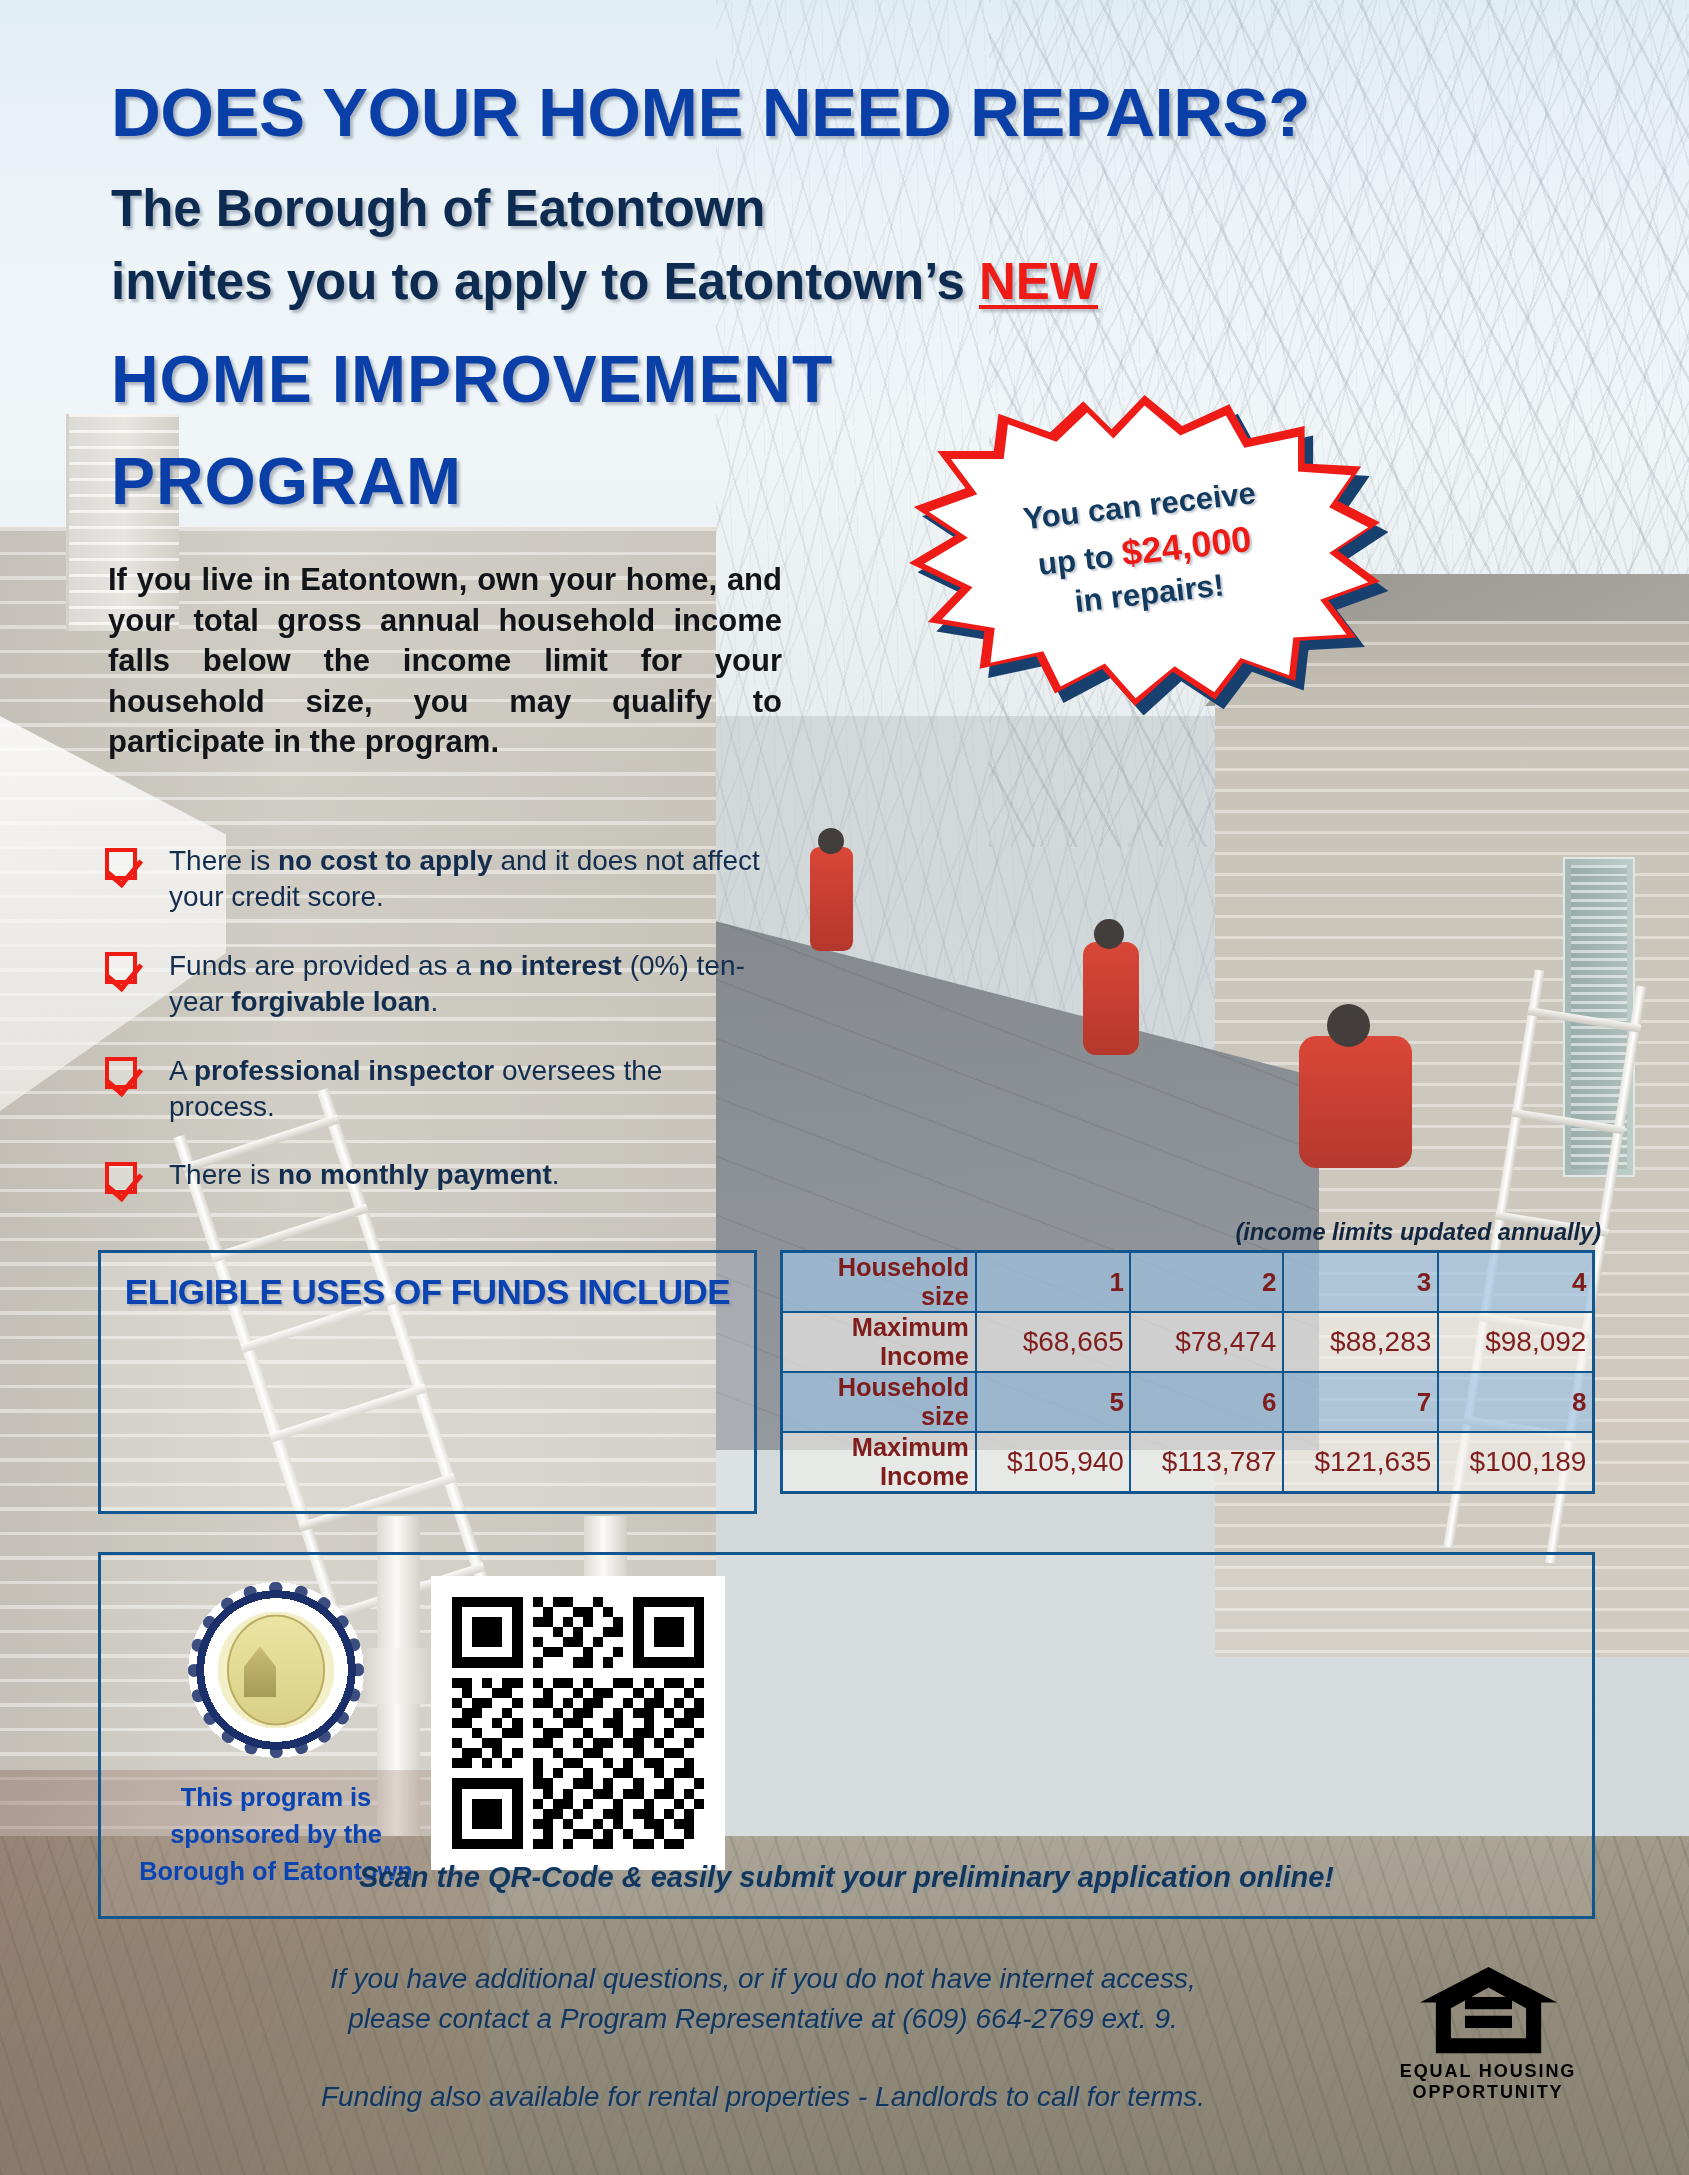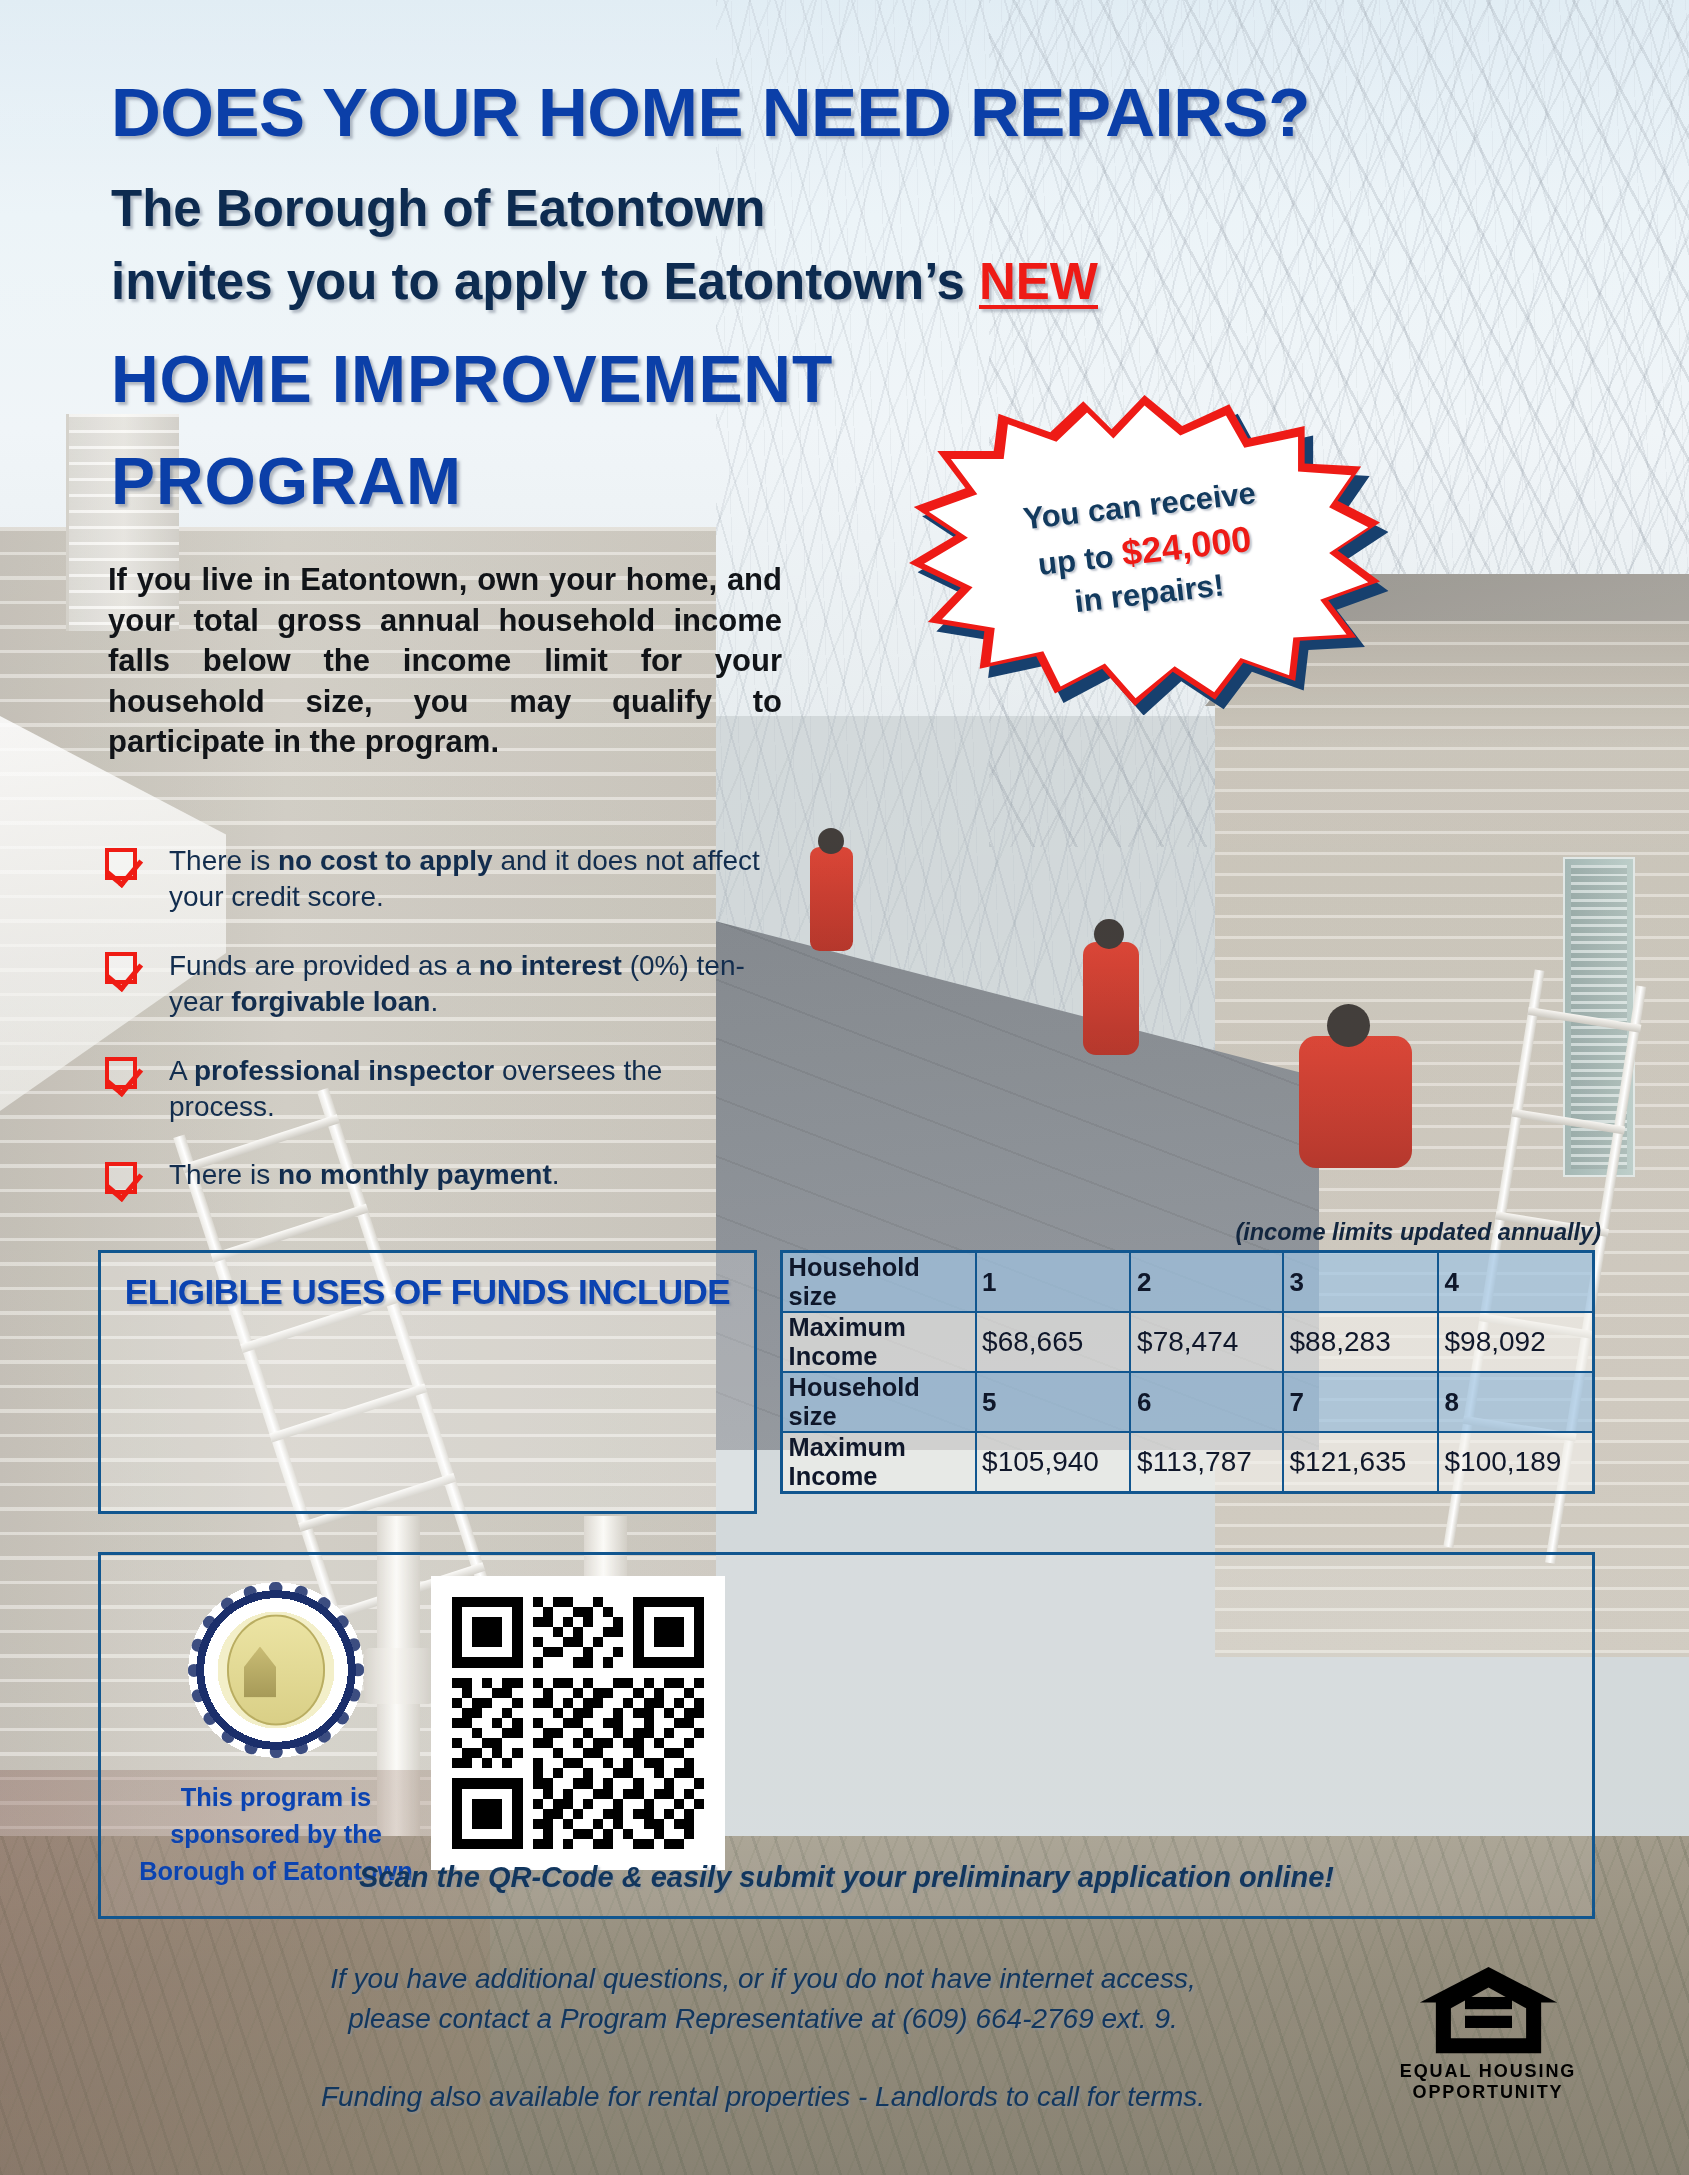--- a/index.html
+++ b/index.html
@@ -240,22 +240,22 @@
     content:""; position:absolute; left:17px; top:15px;
     width:10.4px; height:10.4px; border-radius:50%; background:#10253f;
   }
 
   
   .tbl {
     position:absolute; left:780px; top:1250px; width:815px;
     border-collapse:collapse; border:3.8px solid #11568f;
   }
   .tbl td {
-    border:2.8px solid #11568f; height:60px; text-align:left;
-    font-size:26px; font-weight:bold; color:#0f172a; padding:0 5.6px;
+    border:2.8px solid #11568f; height:60px; text-align:right;
+    font-size:26px; font-weight:bold; color:#7f1d1d; padding:0 5.6px;
   }
   .tbl tr.hdr td { background:rgba(160,195,225,.70); }
   .tbl tr.val td { background:rgba(244,242,238,.62); font-weight:500; font-size:28px; }
   .tbl td.lbl { width:194px; font-weight:bold; font-size:25.4px; }
   .tbl tr.val td.lbl { font-weight:bold; font-size:25.4px; }
 
   
   .box-bottom {
     position:absolute; left:98px; top:1552px; width:1497px; height:367px;
     border:3.8px solid #11568f; background:rgba(255,255,255,.10);

